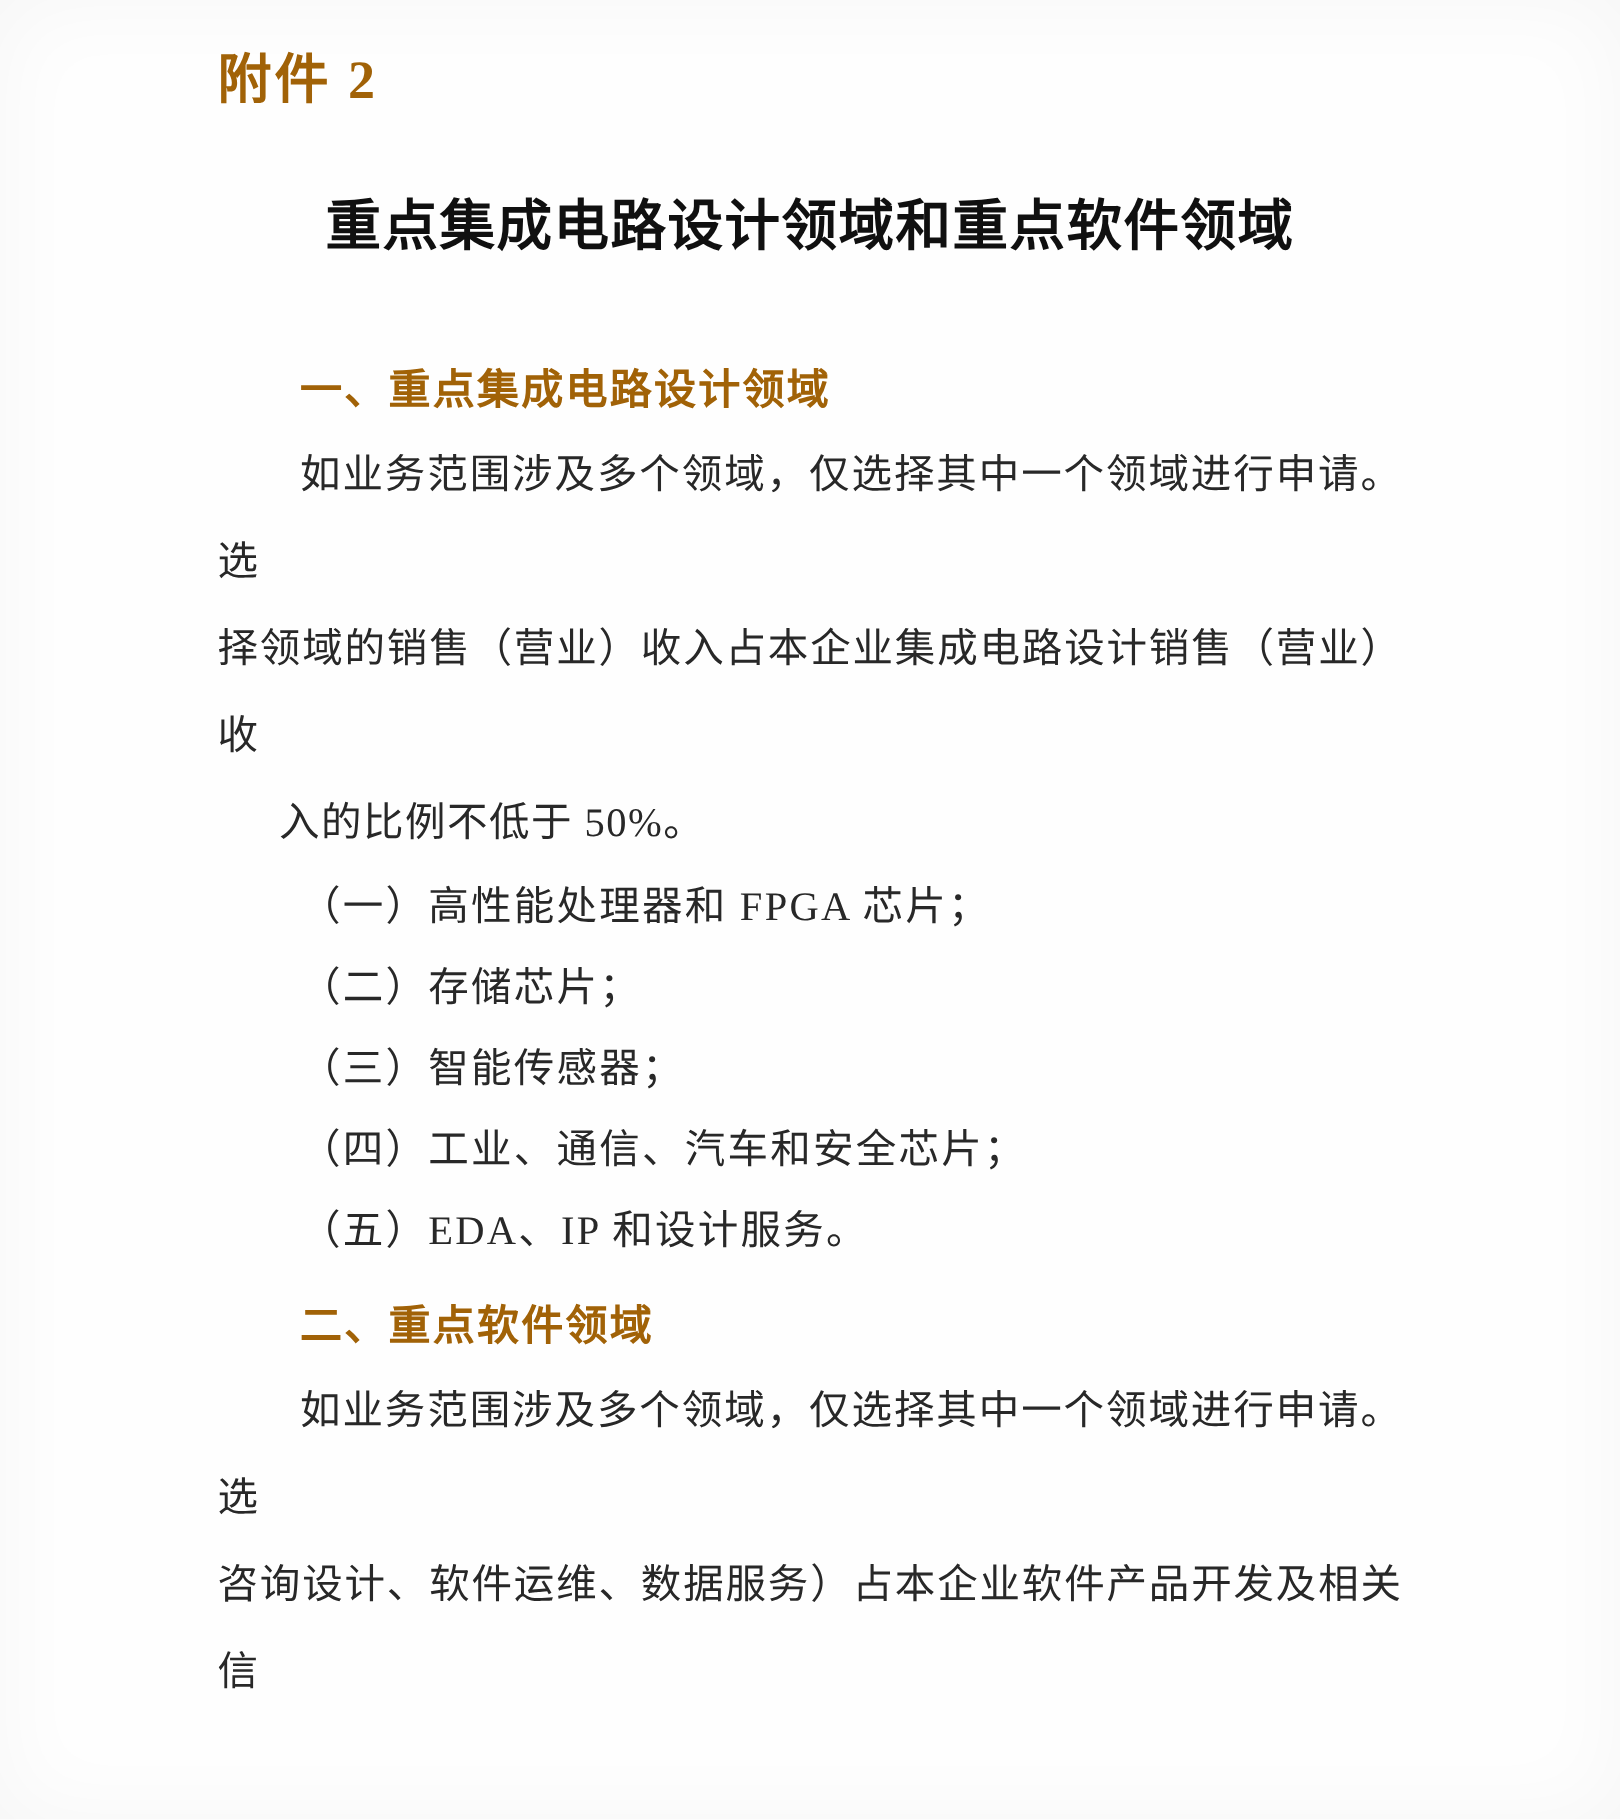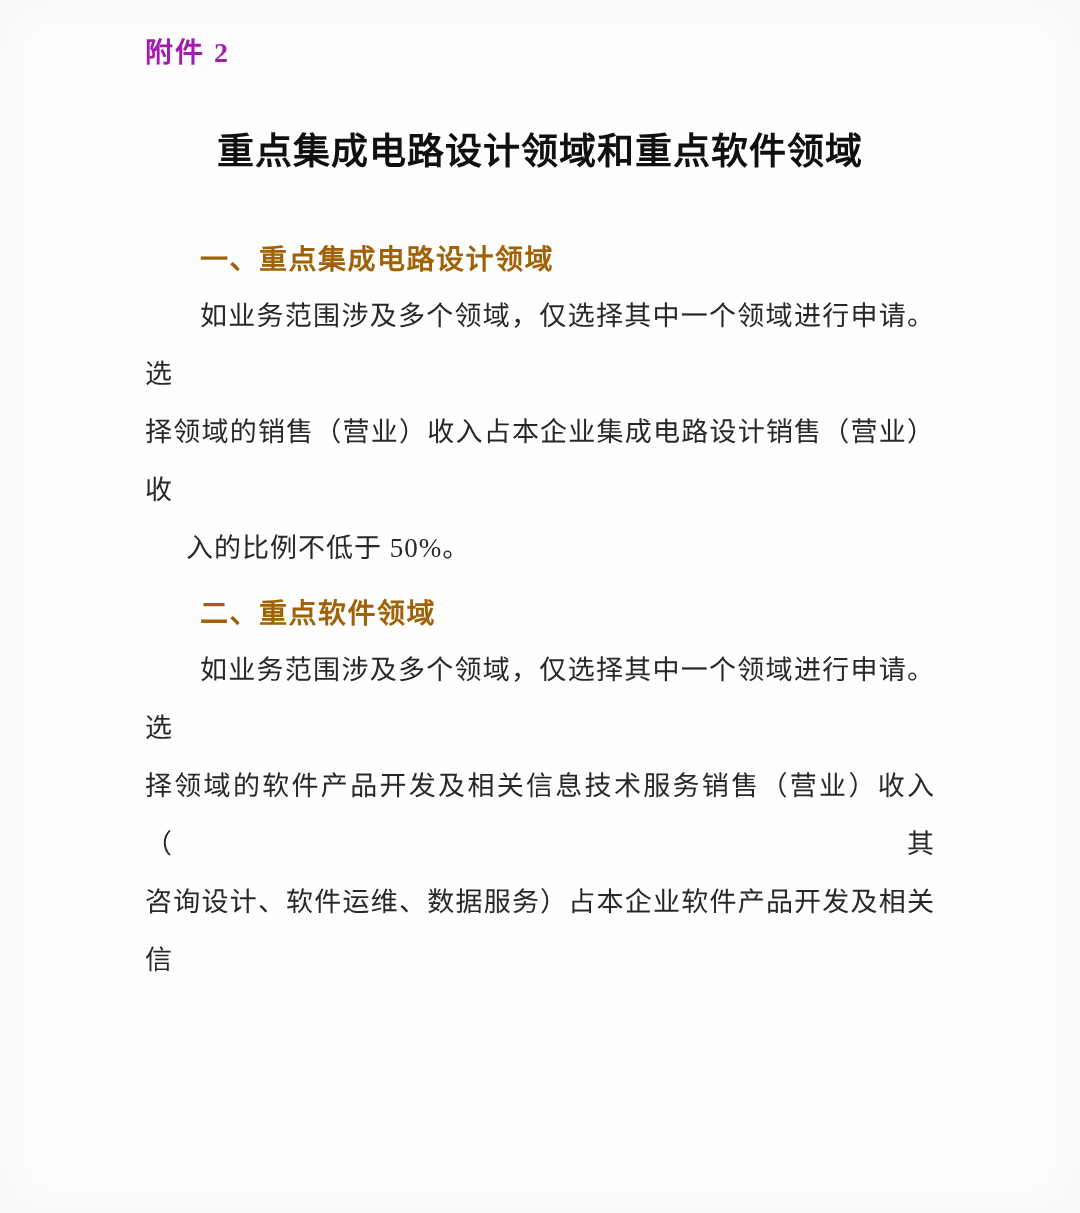--- a/index.html
+++ b/index.html
@@ -16,24 +16,24 @@
     background: #fefefe;
     box-shadow: inset 0 0 60px rgba(0,0,0,0.035);
     overflow: hidden;
     padding: 26px 145px 0 145px;
     color: #262626;
     font-family: "Liberation Serif", "DejaVu Serif", serif;
   }
 
   
   .attachment-label {
-    font-size: 28px;
+    font-size: 36px;
     line-height: 54px;
     font-weight: 600;
-    color: #a21caf;
+    color: #a16207;
     letter-spacing: 2px;
   }
 
   
   .doc-title {
     margin-top: 43px;
     text-align: center;
     font-size: 37px;
     line-height: 58px;
     font-weight: 700;
@@ -105,26 +105,32 @@
 
   <div>
     <h2 class="section-heading first">一、重点集成电路设计领域</h2>
 
     <div class="paragraph">
       <div class="pline just indent">如业务范围涉及多个领域，仅选择其中一个领域进行申请。选</div>
       <div class="pline just">择领域的销售（营业）收入占本企业集成电路设计销售（营业）收</div>
       <div class="pline last">入的比例不低于 50%。</div>
     </div>
 
+    <div>
+      <div class="list-item">（一）高性能处理器和 FPGA 芯片；</div>
+      <div class="list-item">（二）存储芯片；</div>
+      <div class="list-item">（三）智能传感器；</div>
+      <div class="list-item">（四）工业、通信、汽车和安全芯片；</div>
+      <div class="list-item">（五）EDA、IP 和设计服务。</div>
+    </div>
   </div>
 
   <div>
     <h2 class="section-heading second">二、重点软件领域</h2>
 
     <div class="paragraph">
       <div class="pline just indent">如业务范围涉及多个领域，仅选择其中一个领域进行申请。选</div>
-      <div class="pline just">择领域的软件产品开发及相关信息技术服务销售（营业）收入（其</div>
       <div class="pline just">咨询设计、软件运维、数据服务）占本企业软件产品开发及相关信</div>
 
     </div>
   </div>
 
 </div>
 
 </body></html>

